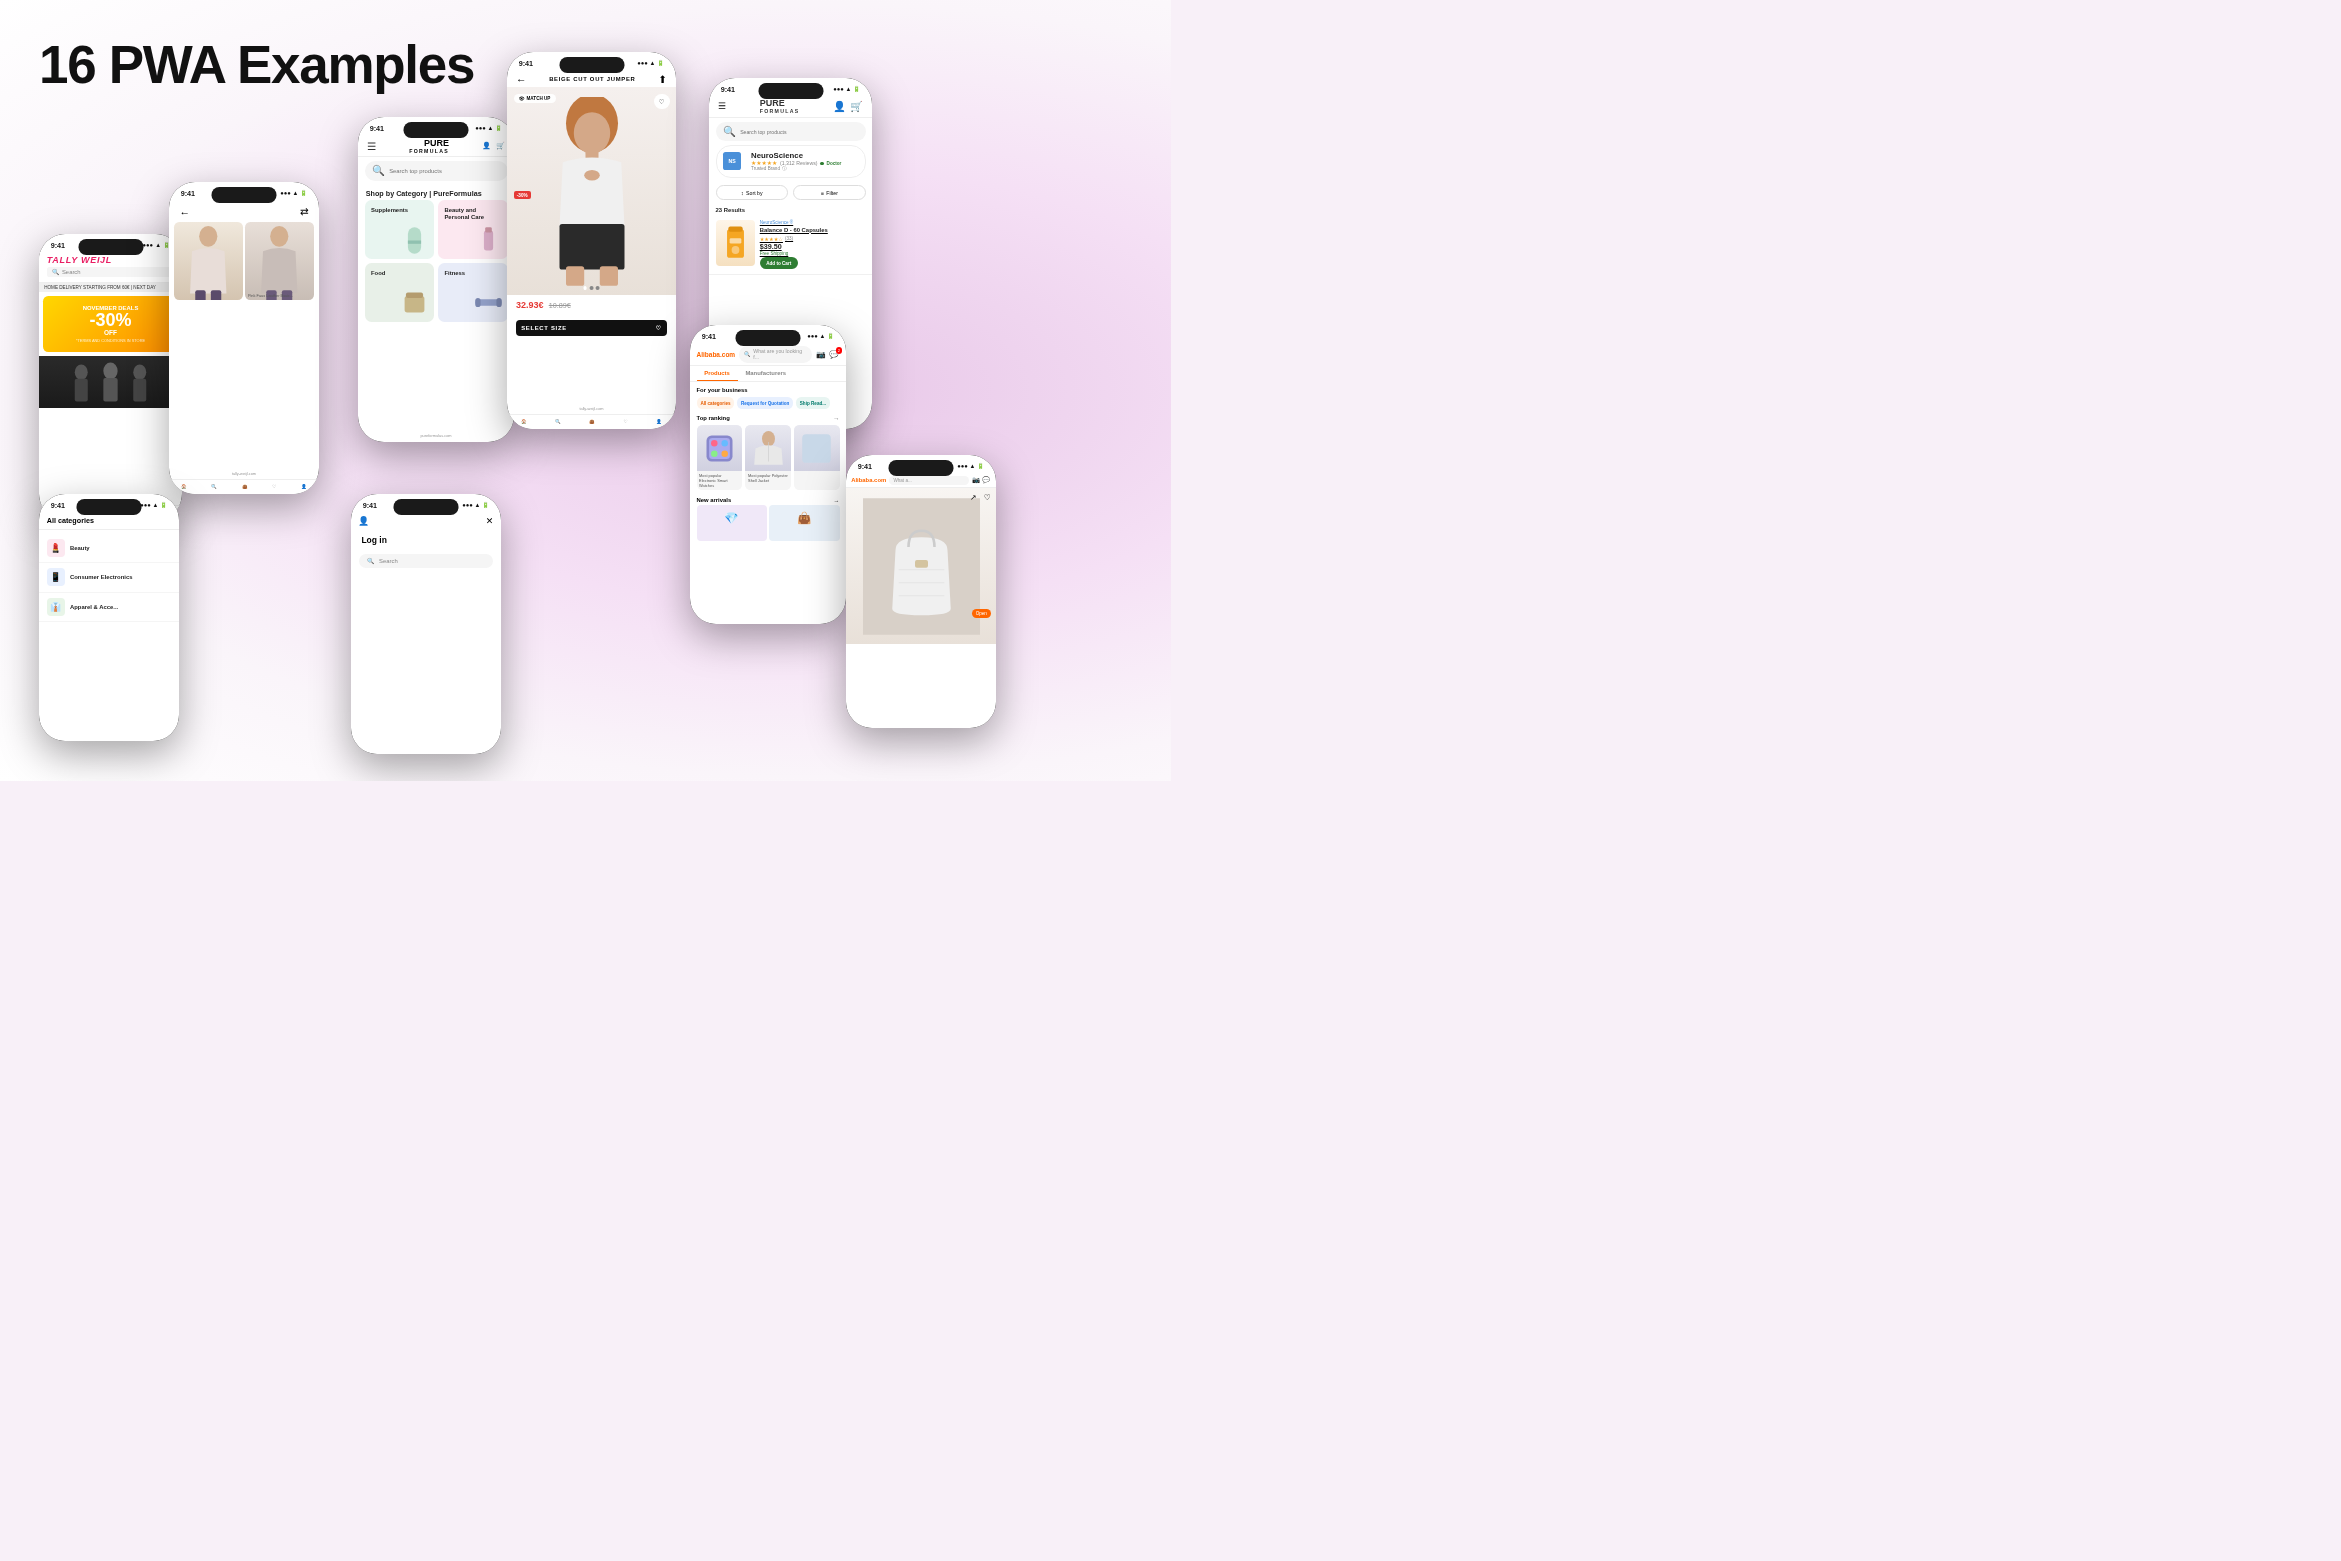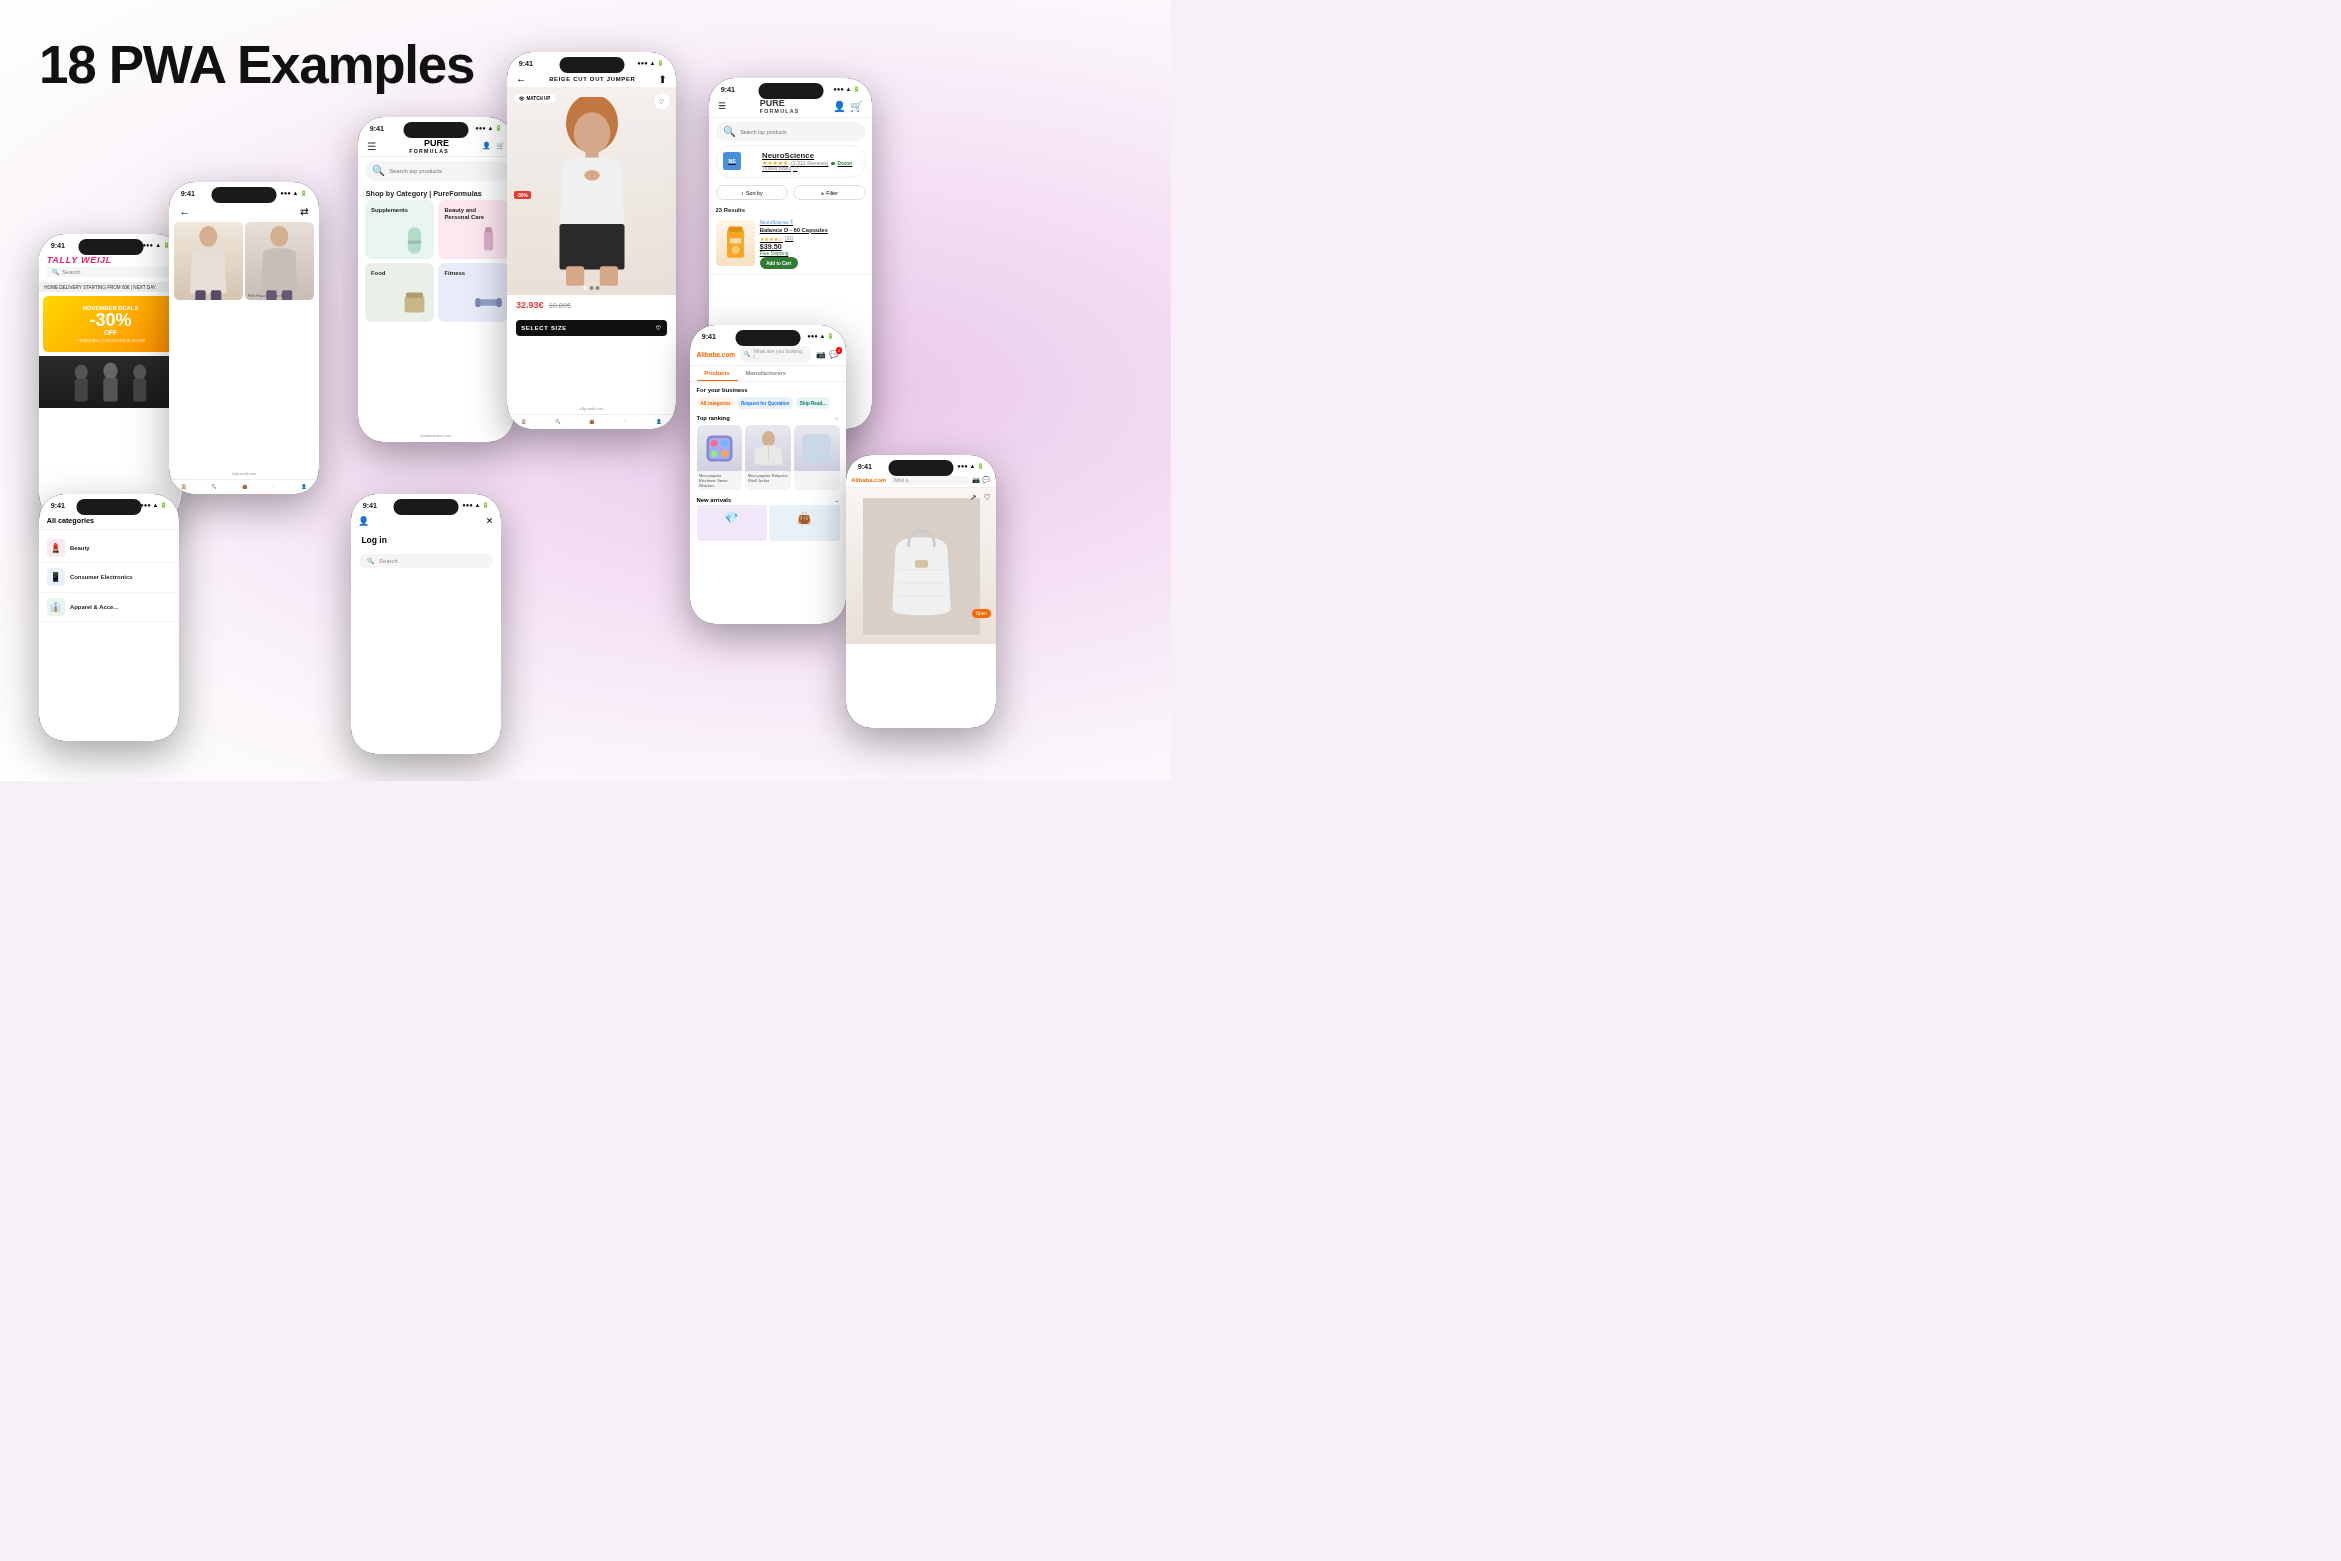--- a/index.html
+++ b/index.html
@@ -391,22 +391,21 @@
       padding: 3.3px 7.8px;
       gap: 3.9px;
     }
     .pure2-ns-banner {
       margin: 3.9px 6.5px;
       border: 0.7px solid #eee;
       border-radius: 15px;
       padding: 5.2px 6.5px;
       display: flex;
       align-items: center;
-      gap: 21px;
-      text-decoration: underline;
+      gap: 10px;
     }
     .pure2-ns-logo {
       width: 18px;
       height: 18px;
       background: #4a90d9;
       border-radius: 2.6px;
       display: flex;
       align-items: center;
       justify-content: center;
       color: #fff;
@@ -666,21 +665,21 @@
     }
     .pure-logo-text .pure { font-size: 9px; font-weight: 900; letter-spacing: 0; }
     .pure-logo-text .formulas { font-size: 5.2px; font-weight: 700; letter-spacing: 1.3px; }
   </style>
 </head>
 <body>
 
 <div class="bg-gradient"></div>
 
 <div class="headline">
-  <h1>18 PWA Examples</h1>
+  <h1>16 PWA Examples</h1>
 </div>
 
 <div class="phone phone-tally">
   <div class="phone-inner">
     <div class="phone-notch"></div>
     <div class="status-bar">
       <span class="time">9:41</span>
       <div class="status-icons">
         <span>●●●</span>
         <span>▲</span>

